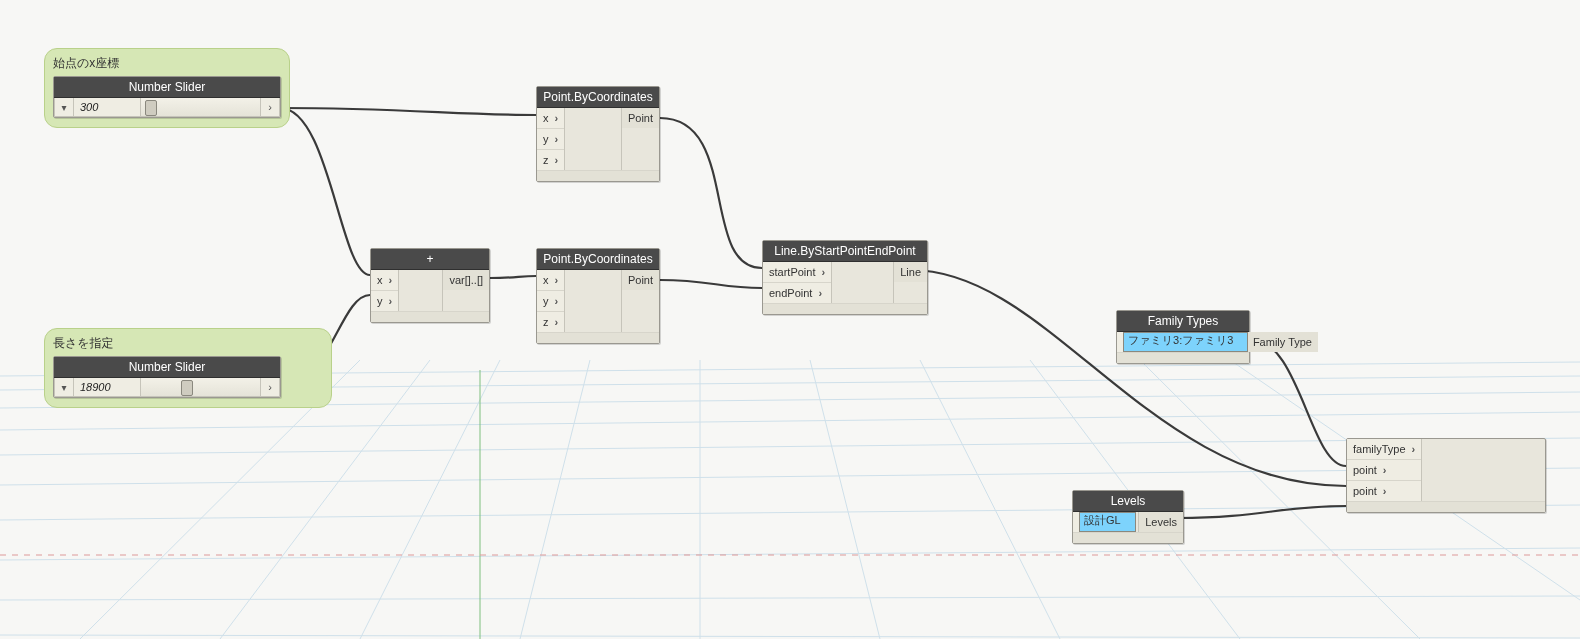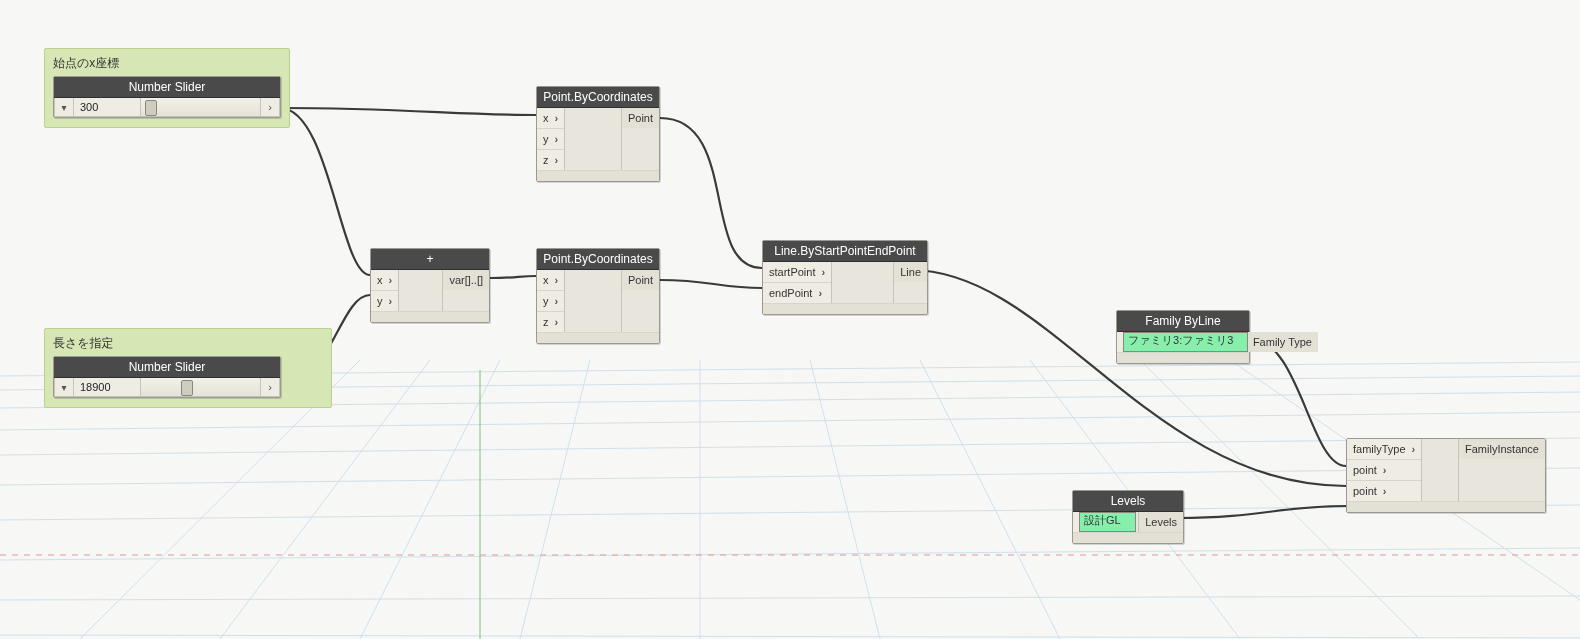--- a/index.html
+++ b/index.html
@@ -1,43 +1,43 @@
 <!DOCTYPE html>
 <html><head>
 <meta charset="utf-8">
 <style>
   html,body{margin:0;padding:0;width:1580px;height:639px;background:#f7f7f5;font-family:"Segoe UI",Arial,sans-serif;font-size:11px;color:#333;overflow:hidden}
   .canvas{position:relative;width:1580px;height:639px}
   svg.bg{position:absolute;inset:0;width:1580px;height:639px}
   svg.wires{position:absolute;inset:0;width:1580px;height:639px;pointer-events:none}
 
-  .group{position:absolute;background:#d6e7b5;border:1px solid #b9d18a;border-radius:2px;padding:6px 8px 10px 8px;box-sizing:border-box}
+  .group{position:absolute;background:#d6e7b5;border:1px solid #b9d18a;border-radius:13px;padding:6px 8px 10px 8px;box-sizing:border-box}
   .group-title{font-size:12px;color:#333;margin-bottom:4px}
 
   .node{position:absolute;background:#e8e6dc;border:1px solid #9a9890;border-radius:2px;box-shadow:1px 1px 0 rgba(0,0,0,.15);box-sizing:border-box}
   .node .hdr{background:#4a4a4a;color:#fff;font-size:12px;text-align:center;padding:3px 6px;border-bottom:1px solid #2f2f2f}
   .node .body{display:flex}
   .node .col{display:flex;flex-direction:column}
   .node .inports{border-right:1px solid #c6c4ba}
   .node .outports{border-left:1px solid #c6c4ba;margin-left:auto}
   .port{display:flex;align-items:center;height:20px;padding:0 6px;white-space:nowrap;border-bottom:1px solid #d7d5cb;background:#efede3}
   .port:last-child{border-bottom:none}
   .port .chv{margin-left:6px;color:#555;font-weight:bold}
   .outports .port{justify-content:flex-end;background:#e3e1d6}
   .foot{height:10px;border-top:1px solid #d7d5cb;background:#e3e1d6}
 
   .slider{display:flex;align-items:center;background:#efede3;border:1px solid #c6c4ba;border-top:none}
   .slider .drop{width:18px;height:18px;display:flex;align-items:center;justify-content:center;border-right:1px solid #c6c4ba;color:#555;font-size:10px}
-  .slider .val{width:54px;padding:0 6px;color:#222}
+  .slider .val{width:54px;padding:0 6px;font-style:italic;color:#222}
   .slider .track{flex:1;height:18px;position:relative;border-left:1px solid #c6c4ba;border-right:1px solid #c6c4ba;background:linear-gradient(#f3f1e8,#e5e3d8)}
   .slider .thumb{position:absolute;top:2px;width:10px;height:14px;background:#cfccc0;border:1px solid #8a887e;border-radius:2px}
   .slider .go{width:18px;height:18px;display:flex;align-items:center;justify-content:center;color:#555}
 
   .dd{display:flex;align-items:center}
-  .dd select,.dd .sel{font:inherit;background:#86efac;border:1px solid #8a887e;height:18px;padding:0 14px 0 4px;appearance:none;position:relative}
+  .dd select,.dd .sel{font:inherit;background:#7dd3fc;border:1px solid #8a887e;height:18px;padding:0 14px 0 4px;appearance:none;position:relative}
   .dd .arrow{margin-left:-14px;pointer-events:none;font-size:9px;color:#333}
 </style>
 </head>
 <body>
 <div class="canvas">
 
 <svg class="bg" viewBox="0 0 1580 639" preserveAspectRatio="none">
 
   <g stroke="#cfe0ea" stroke-width="1">
     <line x1="0" y1="560" x2="1580" y2="548"></line>
@@ -203,21 +203,21 @@
     <div class="col outports">
       <div class="port">
             <span>Line</span>
           </div>
     </div>
   </div>
   <div class="foot"></div>
 </div>
 
 <div class="node" style="left:1116px;top:310px;width:134px">
-  <div class="hdr">Family ByLine</div>
+  <div class="hdr">Family Types</div>
   <div class="body">
     <div class="col inports">
       <div class="port dd">
         <span class="sel">ファミリ3:ファミリ3</span>
             <span class="arrow">▾</span>
       </div>
     </div>
     <div class="col outports">
       <div class="port">
             <span>Family Type</span>
@@ -254,22 +254,17 @@
           </div>
       <div class="port">
             <span>point</span>
             <span class="chv">›</span>
           </div>
       <div class="port">
             <span>point</span>
             <span class="chv">›</span>
           </div>
     </div>
-    <div class="col outports">
-      <div class="port">
-            <span>FamilyInstance</span>
-          </div>
-    </div>
   </div>
   <div class="foot"></div>
 </div>
 
 </div>
 
 </body></html>

